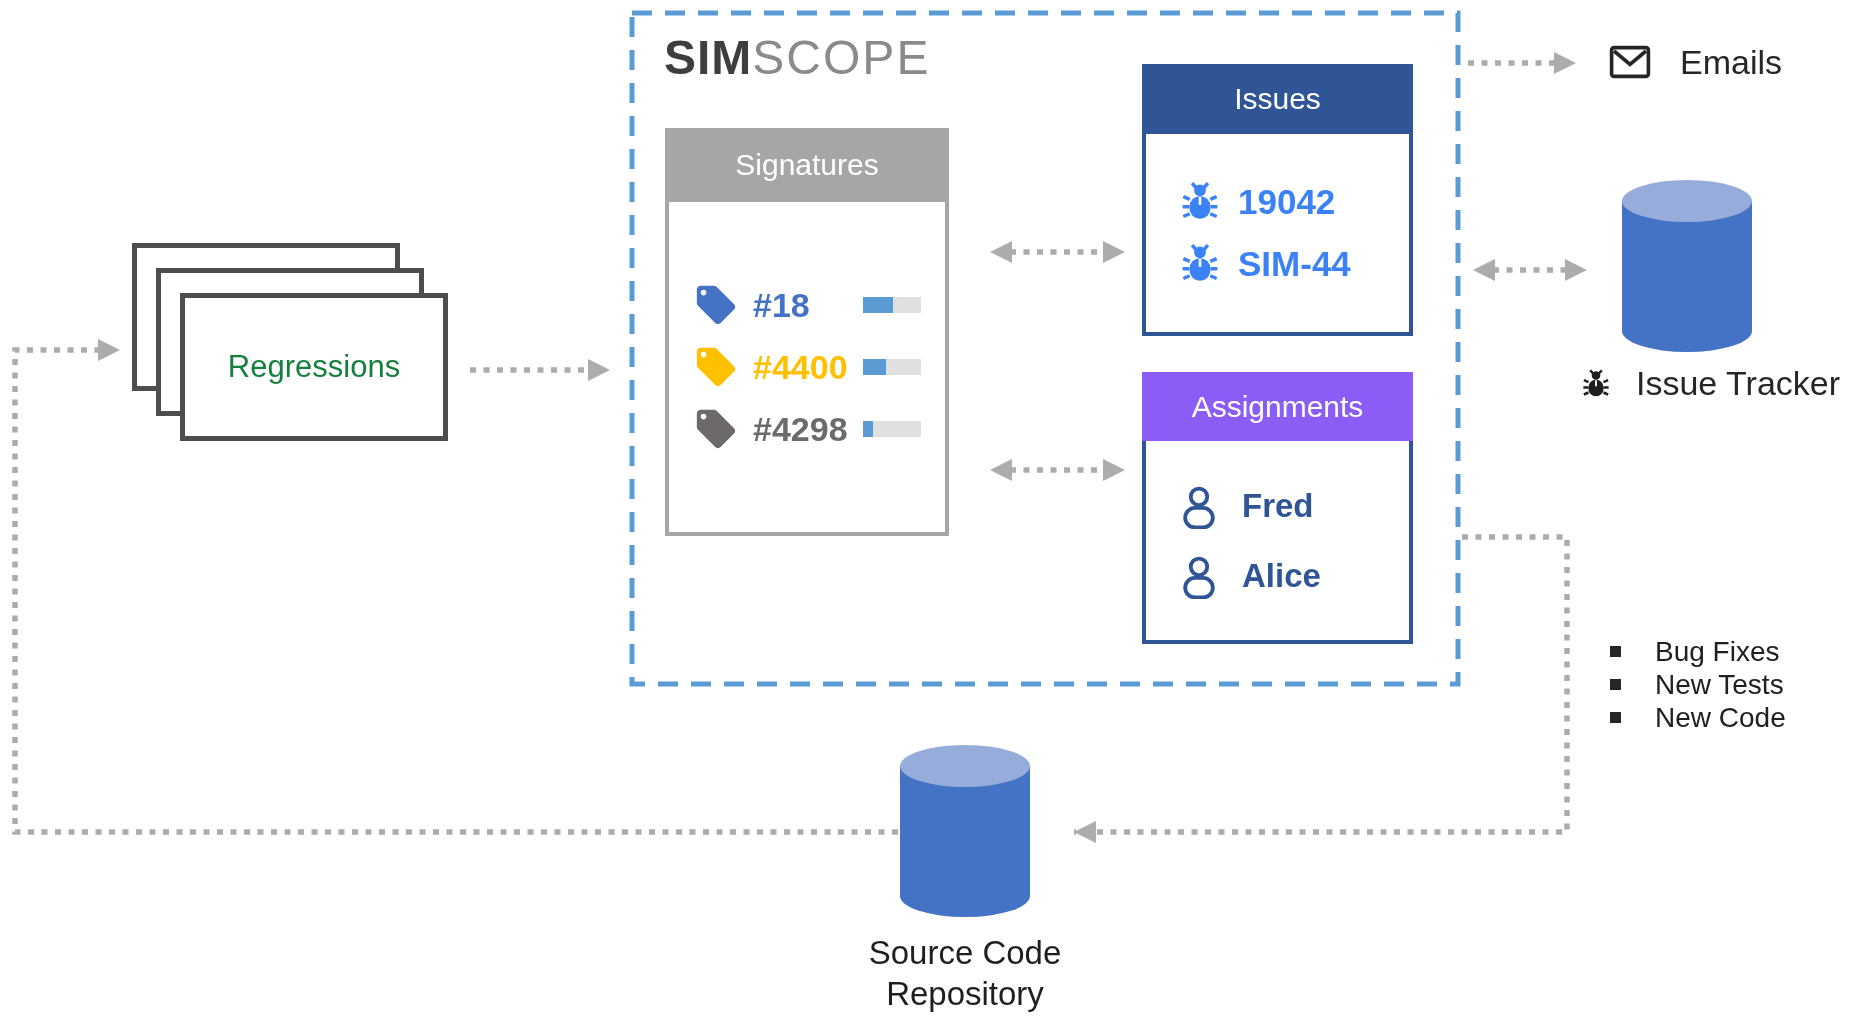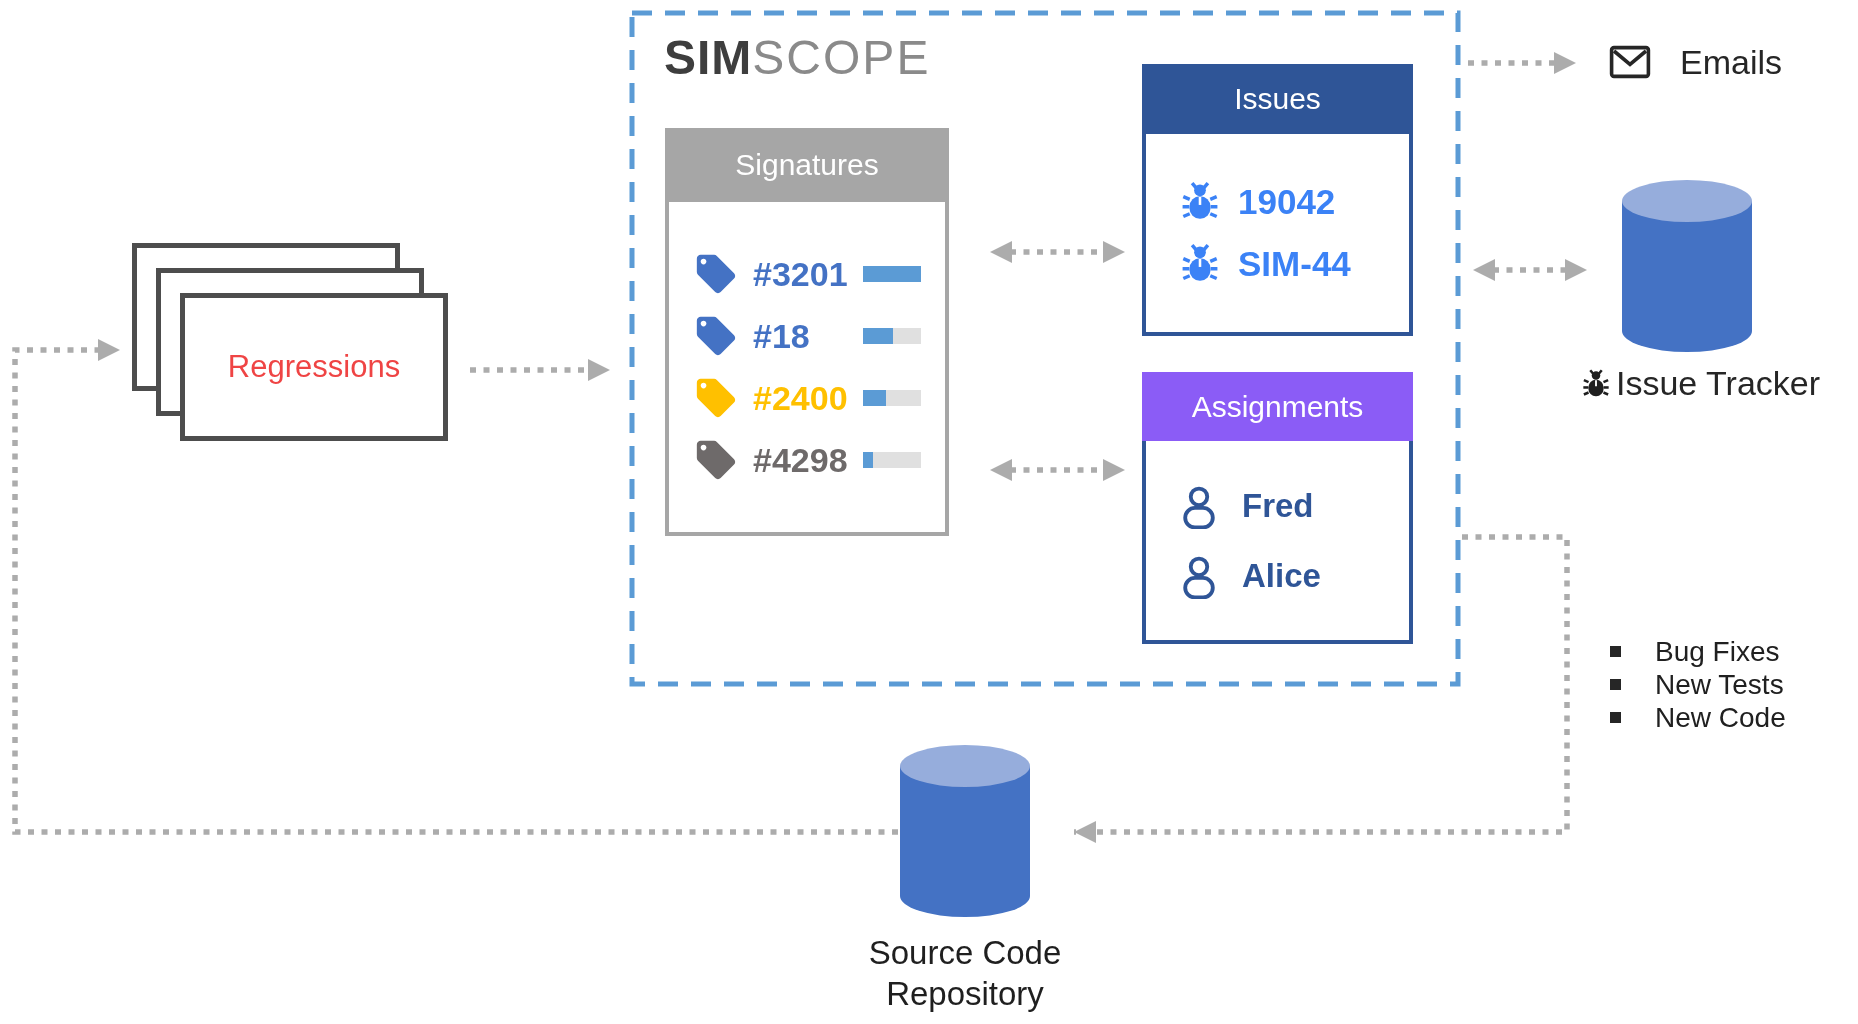--- a/index.html
+++ b/index.html
@@ -10,21 +10,21 @@
   .connectors{position:absolute;left:0;top:0;z-index:1;}
   .dots{fill:none;stroke:#ACACAC;stroke-width:5.5;stroke-dasharray:6 7.5;}
   .boundary{fill:none;stroke:#5B9BD5;stroke-width:5;stroke-dasharray:20 13;}
   .heads{fill:#ACACAC;stroke:none;}
 
   
   .reg-card{position:absolute;width:268px;height:148px;background:#ffffff;border:5px solid #4D4D4D;box-sizing:border-box;z-index:2;}
   .reg-back{left:132px;top:243px;}
   .reg-mid{left:156px;top:268px;}
   .reg-front{left:180px;top:293px;display:flex;align-items:center;justify-content:center;z-index:3;}
-  .reg-front span{font-size:31px;font-weight:500;color:#ef4444;}
+  .reg-front span{font-size:31px;font-weight:500;color:#15803d;}
 
   
   .simscope-title{position:absolute;left:664px;top:30px;z-index:2;font-size:48px;letter-spacing:1px;white-space:nowrap;}
   .t-bold{font-weight:700;color:#3E3E3E;}
   .t-light{font-weight:400;color:#8A8A8A;letter-spacing:2px;}
 
   
   .panel{position:absolute;z-index:2;box-sizing:border-box;}
   .panel-header{display:flex;align-items:center;justify-content:center;color:#ffffff;box-sizing:border-box;}
   .panel-body{background:#ffffff;box-sizing:border-box;display:flex;flex-direction:column;justify-content:center;}
@@ -55,21 +55,21 @@
   
   .emails{position:absolute;left:1606px;top:38px;display:flex;align-items:center;gap:26px;z-index:2;}
   .emails .icon{width:48px;height:48px;color:#262626;}
   .emails-label{font-size:34px;font-weight:500;color:#262626;}
 
   
   .cylinder{position:absolute;z-index:2;width:130px;height:172px;}
   .tracker-cyl{left:1622px;top:180px;}
   .repo-cyl{left:900px;top:745px;}
 
-  .tracker-label{position:absolute;left:1580px;top:364px;display:flex;align-items:center;gap:4px;z-index:2;}
+  .tracker-label{position:absolute;left:1580px;top:364px;display:flex;align-items:center;gap:24px;z-index:2;}
   .tracker-label .icon{width:32px;height:32px;color:#1F1F1F;}
   .tracker-text{font-size:34px;font-weight:500;color:#262626;white-space:nowrap;}
 
   .repo-label{position:absolute;left:815px;top:932px;width:300px;text-align:center;z-index:2;
               font-size:33px;font-weight:500;color:#1F1F1F;line-height:41px;}
 
   
   .outputs{position:absolute;left:1610px;top:638px;z-index:2;display:flex;flex-direction:column;gap:6px;}
   .output-row{display:flex;align-items:center;gap:34px;height:27px;}
   .bullet{width:11px;height:11px;background:#262626;flex:none;}
@@ -154,39 +154,30 @@
     <span class="t-bold">SIM</span><span class="t-light">SCOPE</span>
   </div>
 
   <div class="panel signatures">
     <div class="panel-header" style="background-color: rgb(166, 166, 166);">Signatures</div>
     <div class="panel-body">
       <div class="sig-row" style="color: rgb(68, 114, 196);">
         <span class="icon"><svg width="46" height="46">
               <use href="#i-tag"></use>
             </svg></span>
-        <span class="sig-label">#3201</span>
-        <span class="bar" style="background-color: rgb(224, 224, 224);">
-            <span class="bar-fill" style="background-color: rgb(91, 155, 213); width: 100%;"></span>
-          </span>
-      </div>
-      <div class="sig-row" style="color: rgb(68, 114, 196);">
-        <span class="icon"><svg width="46" height="46">
-              <use href="#i-tag"></use>
-            </svg></span>
         <span class="sig-label">#18</span>
         <span class="bar" style="background-color: rgb(224, 224, 224);">
             <span class="bar-fill" style="background-color: rgb(91, 155, 213); width: 52%;"></span>
           </span>
       </div>
       <div class="sig-row" style="color: rgb(255, 192, 0);">
         <span class="icon"><svg width="46" height="46">
               <use href="#i-tag"></use>
             </svg></span>
-        <span class="sig-label">#2400</span>
+        <span class="sig-label">#4400</span>
         <span class="bar" style="background-color: rgb(224, 224, 224);">
             <span class="bar-fill" style="background-color: rgb(91, 155, 213); width: 40%;"></span>
           </span>
       </div>
       <div class="sig-row" style="color: rgb(110, 106, 106);">
         <span class="icon"><svg width="46" height="46">
               <use href="#i-tag"></use>
             </svg></span>
         <span class="sig-label">#4298</span>
         <span class="bar" style="background-color: rgb(224, 224, 224);">

